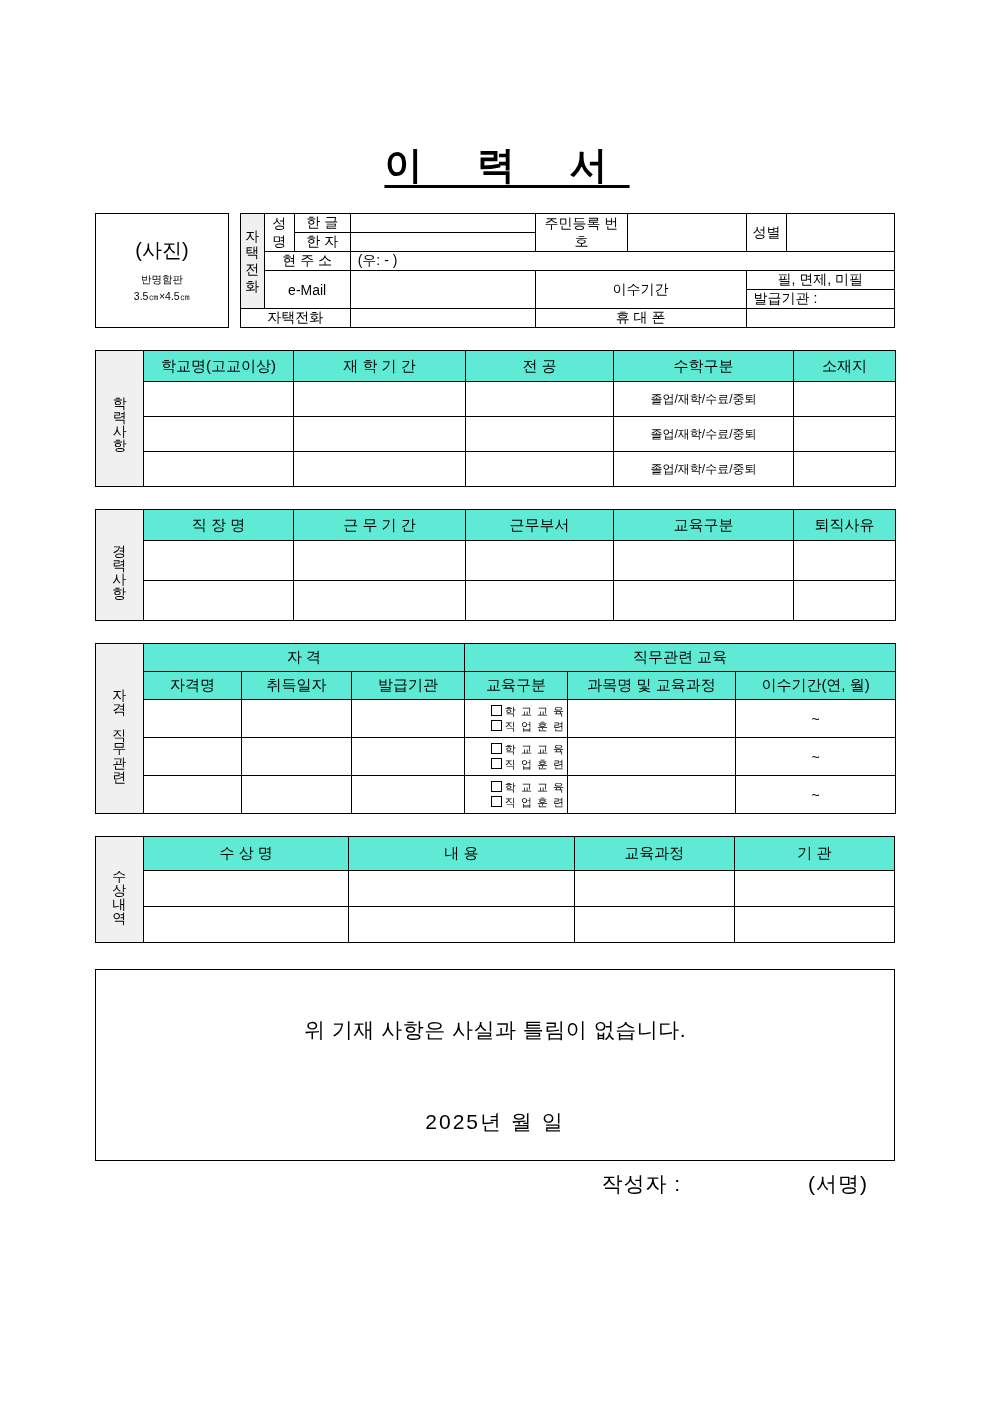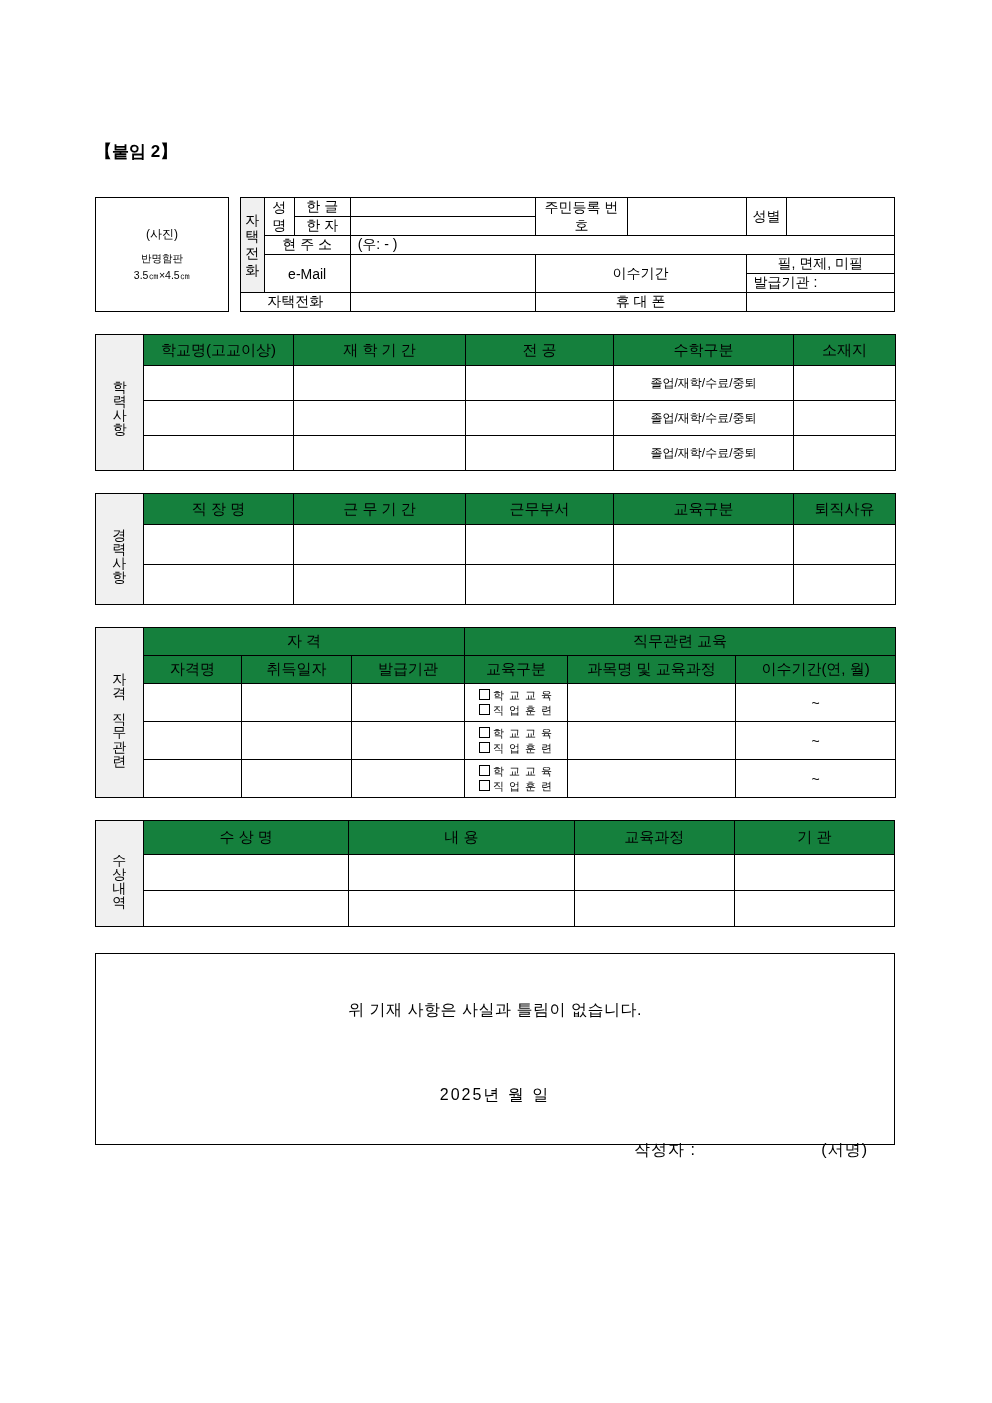--- a/index.html
+++ b/index.html
@@ -50,77 +50,77 @@
     padding: 0 2px;
   }
   .vlabel {
     background: #f0f0f0;
     font-size: 14px;
     line-height: 1.18;
     letter-spacing: 0px;
     width: 26px;
   }
   .hdr {
-    background: #15803d;
+    background: #5eead4;
     font-size: 15px;
   }
   .left { text-align: left; padding-left: 7px; }
   .small { font-size: 12px; }
 
   
   .sec-personal { display: flex; width: 800px; }
   .photo-box {
     width: 134px;
     border: 1px solid #000;
     box-sizing: border-box;
     display: flex;
     flex-direction: column;
     align-items: center;
     justify-content: center;
     margin-right: 11px;
   }
-  .photo-box .p1 { font-size: 12px; margin-bottom: 9px; }
+  .photo-box .p1 { font-size: 20px; margin-bottom: 9px; }
   .photo-box .p2 { font-size: 10.5px; margin-bottom: 3px; }
   .photo-box .p3 { font-size: 10.5px; }
 
   .sp-label { font-size: 14px; background: #fff; }
 
   
   .chk {
     display: inline-block;
     width: 9px; height: 9px;
     border: 1px solid #000;
     margin-right: 3px;
     vertical-align: -1px;
   }
-  .chkline { font-size: 11px; text-align: center; white-space: nowrap; line-height: 1.35; letter-spacing: 1px;}
+  .chkline { font-size: 11px; text-align: right; white-space: nowrap; line-height: 1.35; letter-spacing: 1px;}
 
   .spacer { height: 22px; }
 
   .statement {
     width: 800px;
     border: 1px solid #000;
     box-sizing: border-box;
     height: 192px;
     margin-top: 26px;
     position: relative;
-    font-size: 16px;
+    font-size: 21px;
   }
   .stmt-1 { text-align: center; margin-top: 46px; letter-spacing: 0.5px; }
   .stmt-2 { text-align: center; margin-top: 64px; letter-spacing: 2px; }
   .stmt-3 { margin-top: 34px; padding-right: 26px; text-align: right; letter-spacing: 1px; }
   .stmt-3 .sign { margin-left: 120px; text-align: center; }
 </style>
 </head>
 <body>
 
 <div class="page">
 
-  <div class="attach-label">【붙임 2】</div>
-
+
+  <div class="doc-title">이    력    서</div>
 
   <div class="sec-personal">
     <div class="photo-box">
       <div class="p1">(사진)</div>
       <div class="p2">반명함판</div>
       <div class="p3">3.5㎝×4.5㎝</div>
     </div>
 
     <table style="width:655px;">
       <colgroup>

